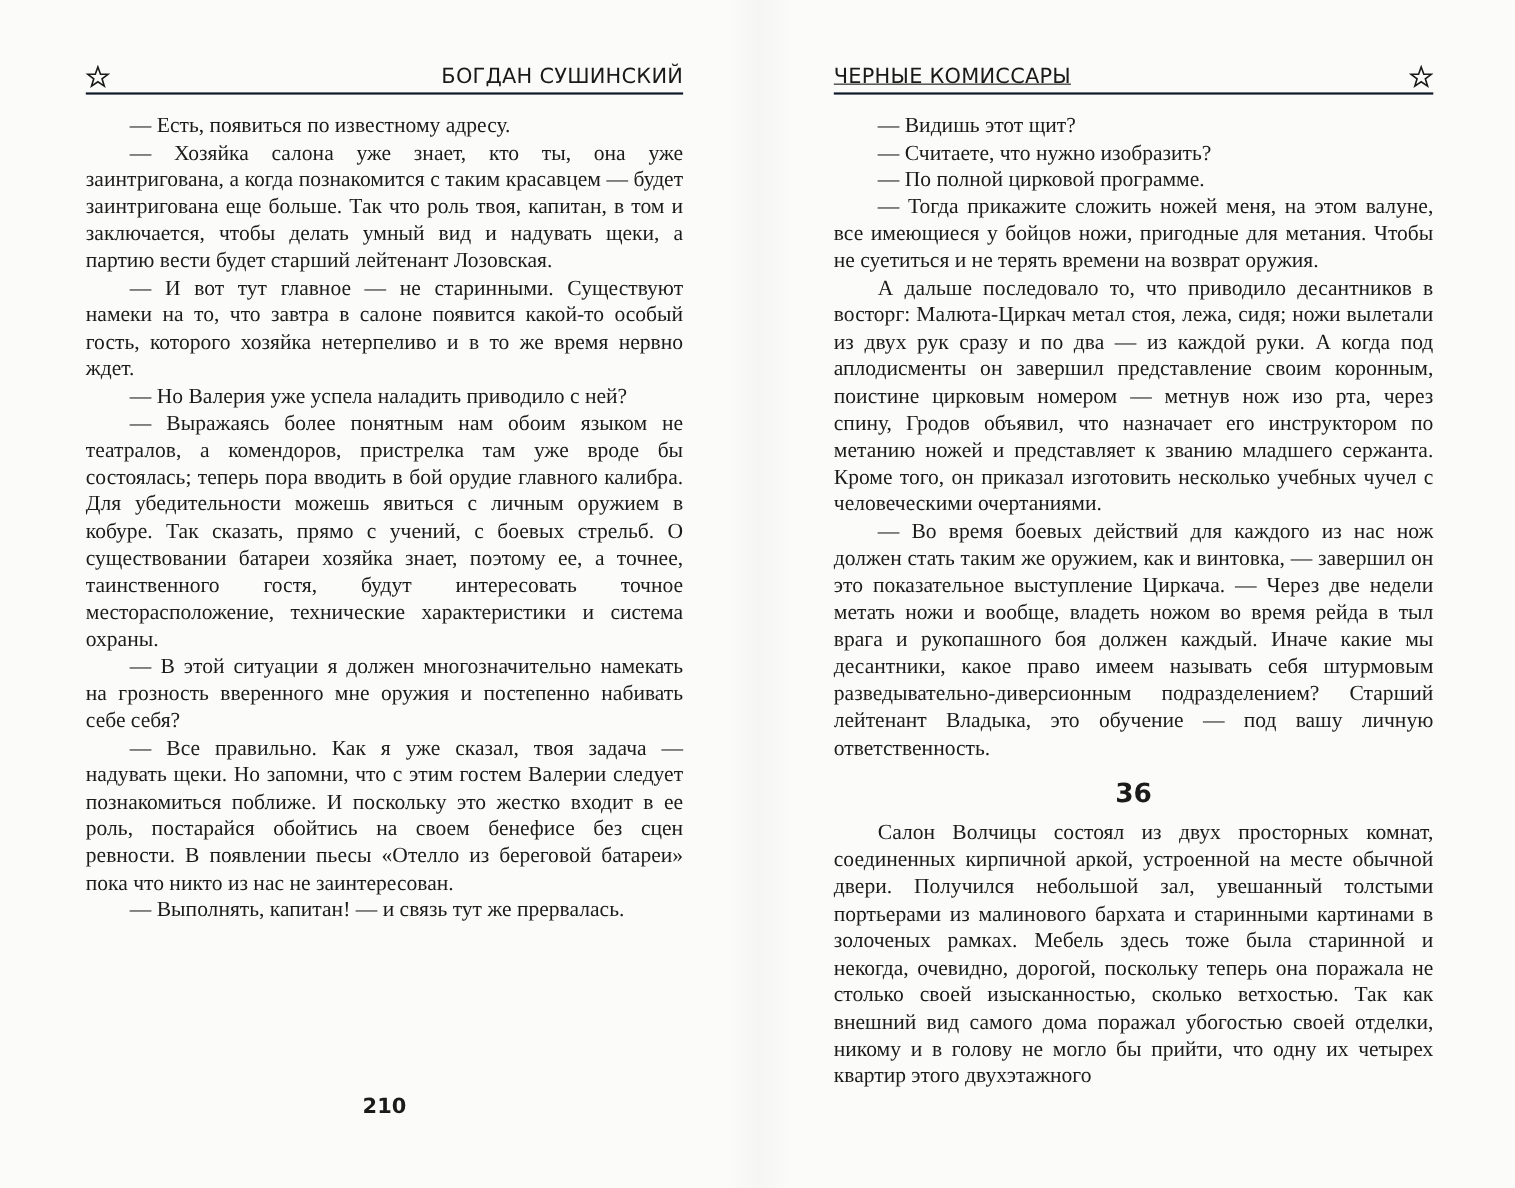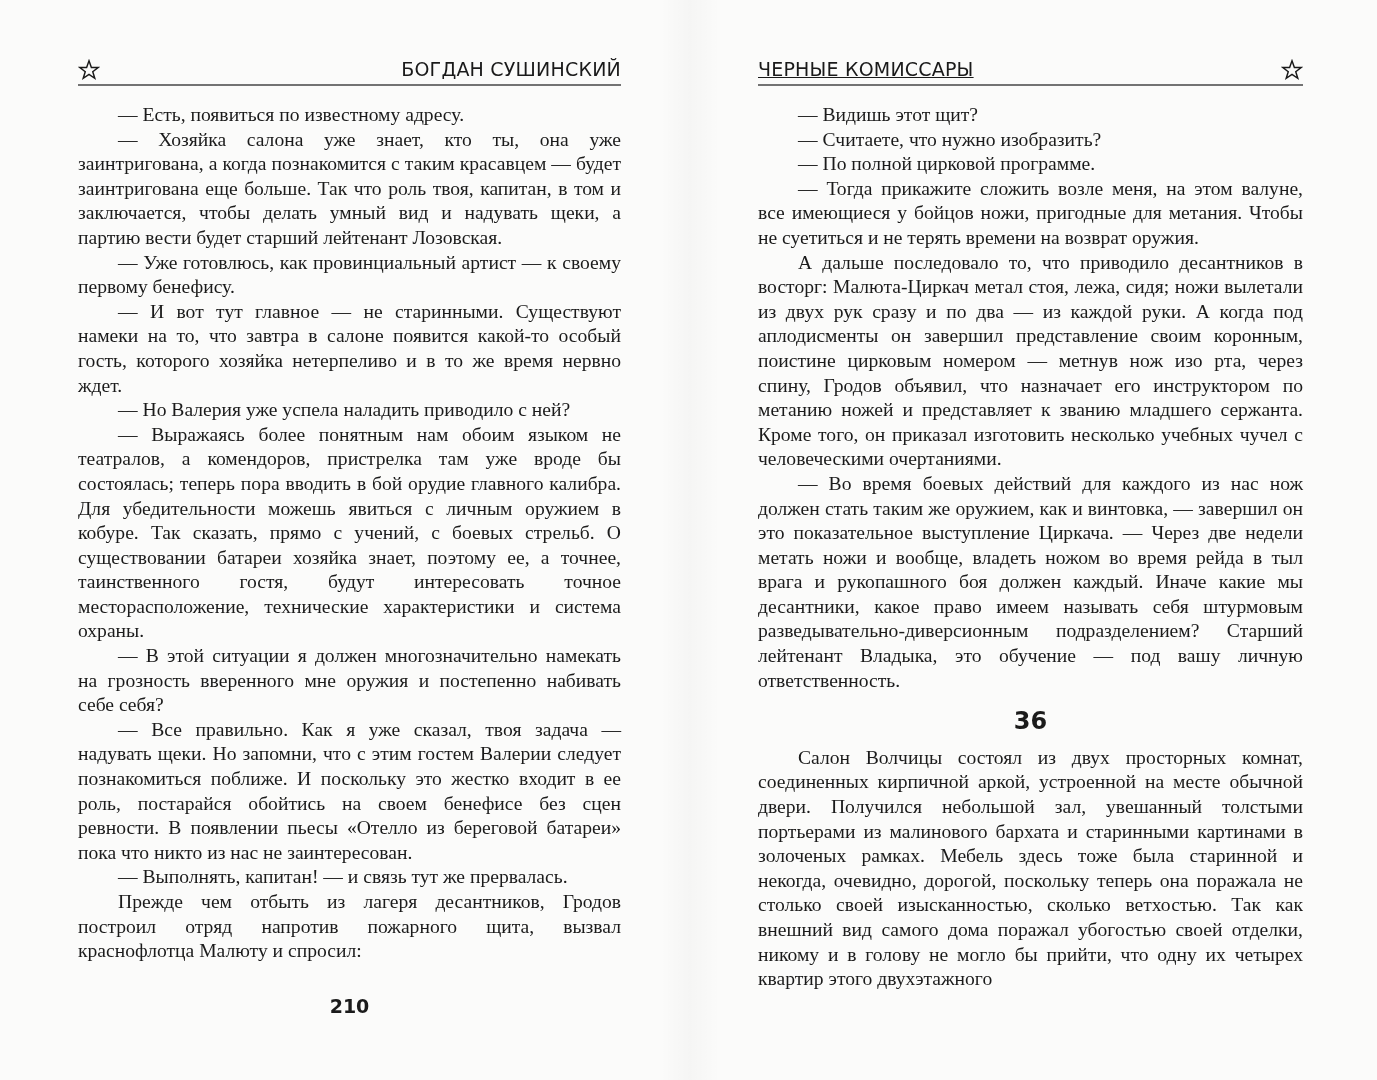--- a/index.html
+++ b/index.html
@@ -10,21 +10,21 @@
     font-family:"Liberation Serif", "DejaVu Serif", serif;
     color:#1b1b1b;
   }
   .page {
     position:absolute; top:0; height:1080px;
   }
   .page.left  { left:78px;  width:543px; }
   .page.right { left:758px; width:545px; }
   .header {
     position:absolute; top:50px; left:0; right:0; height:34px;
-    border-bottom:2px solid #737373;
+    border-bottom:2px solid #0f172a;
   }
   .header .title {
     position:absolute; bottom:4px;
     font-family:"DejaVu Sans", sans-serif;
     font-size:19px; letter-spacing:0.2px; color:#1a1a1a;
   }
   .page.left .header .title { right:0; }
   .page.right .header .title { left:0;text-decoration:underline; }
   .header .star {
     position:absolute; bottom:3px; width:22px; height:22px;
@@ -59,42 +59,40 @@
 <div class="page left">
   <div class="header">
     <svg class="star" viewBox="0 0 24 24">
       <polygon points="12,2 14.6,9.2 22,9.3 16.1,13.8 18.3,21 12,16.7 5.7,21 7.9,13.8 2,9.3 9.4,9.2" fill="none" stroke="#1a1a1a" stroke-width="1.6" stroke-linejoin="miter"></polygon>
     </svg>
     <span class="title">БОГДАН СУШИНСКИЙ</span>
   </div>
   <div class="body">
     <p>— Есть, появиться по известному адресу.</p>
     <p>— Хозяйка салона уже знает, кто ты, она уже заинтригована, а когда познакомится с таким красавцем — будет заинтригована еще больше. Так что роль твоя, капитан, в том и заключается, чтобы делать умный вид и надувать щеки, а партию вести будет старший лейтенант Лозовская.</p>
-    <p>— Уже готовлюсь, как провинциальный артист — к своему первому бенефису.</p>
     <p>— И вот тут главное — не старинными. Существуют намеки на то, что завтра в салоне появится какой-то особый гость, которого хозяйка нетерпеливо и в то же время нервно ждет.</p>
     <p>— Но Валерия уже успела наладить приводило с ней?</p>
     <p>— Выражаясь более понятным нам обоим языком не театралов, а комендоров, пристрелка там уже вроде бы состоялась; теперь пора вводить в бой орудие главного калибра. Для убедительности можешь явиться с личным оружием в кобуре. Так сказать, прямо с учений, с боевых стрельб. О существовании батареи хозяйка знает, поэтому ее, а точнее, таинственного гостя, будут интересовать точное месторасположение, технические характеристики и система охраны.</p>
     <p>— В этой ситуации я должен многозначительно намекать на грозность вверенного мне оружия и постепенно набивать себе себя?</p>
     <p>— Все правильно. Как я уже сказал, твоя задача — надувать щеки. Но запомни, что с этим гостем Валерии следует познакомиться поближе. И поскольку это жестко входит в ее роль, постарайся обойтись на своем бенефисе без сцен ревности. В появлении пьесы «Отелло из береговой батареи» пока что никто из нас не заинтересован.</p>
     <p>— Выполнять, капитан! — и связь тут же прервалась.</p>
-    <p>Прежде чем отбыть из лагеря десантников, Гродов построил отряд напротив пожарного щита, вызвал краснофлотца Малюту и спросил:</p>
   </div>
   <div class="folio">210</div>
 </div>
 
 <div class="page right">
   <div class="header">
     <span class="title">ЧЕРНЫЕ КОМИССАРЫ</span>
     <svg class="star" viewBox="0 0 24 24">
       <polygon points="12,2 14.6,9.2 22,9.3 16.1,13.8 18.3,21 12,16.7 5.7,21 7.9,13.8 2,9.3 9.4,9.2" fill="none" stroke="#1a1a1a" stroke-width="1.6" stroke-linejoin="miter"></polygon>
     </svg>
   </div>
   <div class="body">
     <p>— Видишь этот щит?</p>
     <p>— Считаете, что нужно изобразить?</p>
     <p>— По полной цирковой программе.</p>
-    <p>— Тогда прикажите сложить возле меня, на этом валуне, все имеющиеся у бойцов ножи, пригодные для метания. Чтобы не суетиться и не терять времени на возврат оружия.</p>
+    <p>— Тогда прикажите сложить ножей меня, на этом валуне, все имеющиеся у бойцов ножи, пригодные для метания. Чтобы не суетиться и не терять времени на возврат оружия.</p>
     <p>А дальше последовало то, что приводило десантников в восторг: Малюта-Циркач метал стоя, лежа, сидя; ножи вылетали из двух рук сразу и по два — из каждой руки. А когда под аплодисменты он завершил представление своим коронным, поистине цирковым номером — метнув нож изо рта, через спину, Гродов объявил, что назначает его инструктором по метанию ножей и представляет к званию младшего сержанта. Кроме того, он приказал изготовить несколько учебных чучел с человеческими очертаниями.</p>
     <p>— Во время боевых действий для каждого из нас нож должен стать таким же оружием, как и винтовка, — завершил он это показательное выступление Циркача. — Через две недели метать ножи и вообще, владеть ножом во время рейда в тыл врага и рукопашного боя должен каждый. Иначе какие мы десантники, какое право имеем называть себя штурмовым разведывательно-диверсионным подразделением? Старший лейтенант Владыка, это обучение — под вашу личную ответственность.</p>
     <p class="chapter">36</p>
     <p>Салон Волчицы состоял из двух просторных комнат, соединенных кирпичной аркой, устроенной на месте обычной двери. Получился небольшой зал, увешанный толстыми портьерами из малинового бархата и старинными картинами в золоченых рамках. Мебель здесь тоже была старинной и некогда, очевидно, дорогой, поскольку теперь она поражала не столько своей изысканностью, сколько ветхостью. Так как внешний вид самого дома поражал убогостью своей отделки, никому и в голову не могло бы прийти, что одну их четырех квартир этого двухэтажного</p>
   </div>
 </div>
 
 </body></html>

